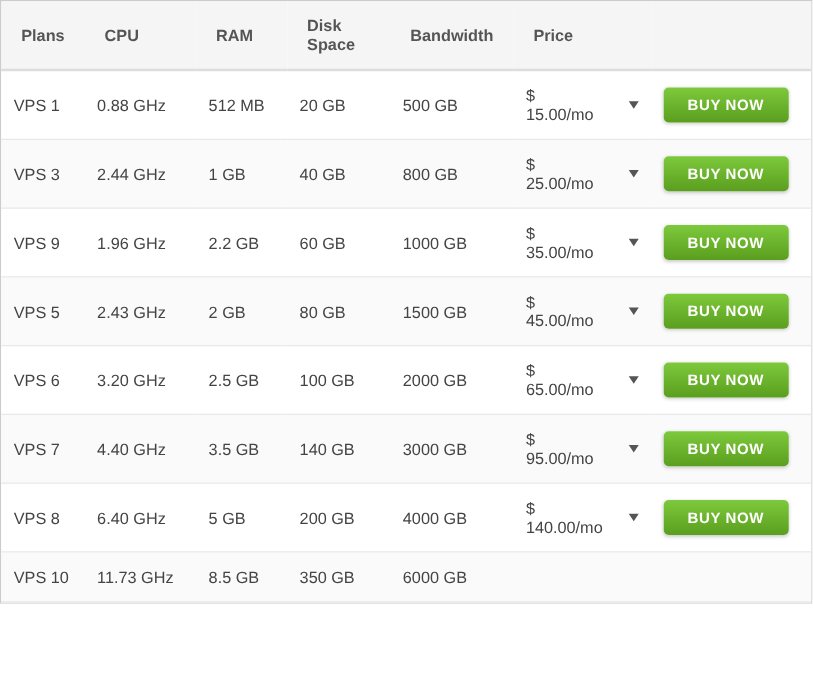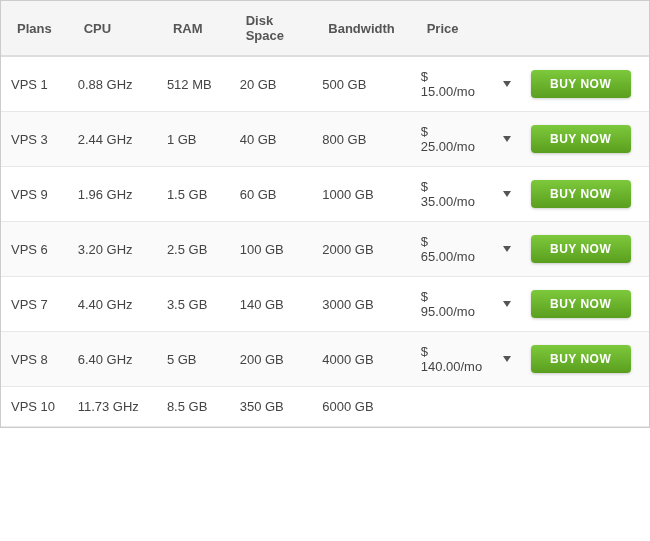--- a/index.html
+++ b/index.html
@@ -129,26 +129,42 @@
           <span class="dropdown-arrow"></span>
         </div>
       </td>
       <td class="col-action">
         <button class="buy-now-btn">BUY NOW</button>
       </td>
     </tr>
         <tr>
       <td class="col-plans">VPS 9</td>
       <td class="col-cpu">1.96 GHz</td>
-      <td class="col-ram">1.5 GB</td>
+      <td class="col-ram">2.2 GB</td>
       <td class="col-disk">60 GB</td>
       <td class="col-bandwidth">1000 GB</td>
       <td class="col-price">
         <div class="price-cell">
           <span>$ 35.00/mo</span>
+          <span class="dropdown-arrow"></span>
+        </div>
+      </td>
+      <td class="col-action">
+        <button class="buy-now-btn">BUY NOW</button>
+      </td>
+    </tr>
+        <tr>
+      <td class="col-plans">VPS 5</td>
+      <td class="col-cpu">2.43 GHz</td>
+      <td class="col-ram">2 GB</td>
+      <td class="col-disk">80 GB</td>
+      <td class="col-bandwidth">1500 GB</td>
+      <td class="col-price">
+        <div class="price-cell">
+          <span>$ 45.00/mo</span>
           <span class="dropdown-arrow"></span>
         </div>
       </td>
       <td class="col-action">
         <button class="buy-now-btn">BUY NOW</button>
       </td>
     </tr>
         <tr>
       <td class="col-plans">VPS 6</td>
       <td class="col-cpu">3.20 GHz</td>

